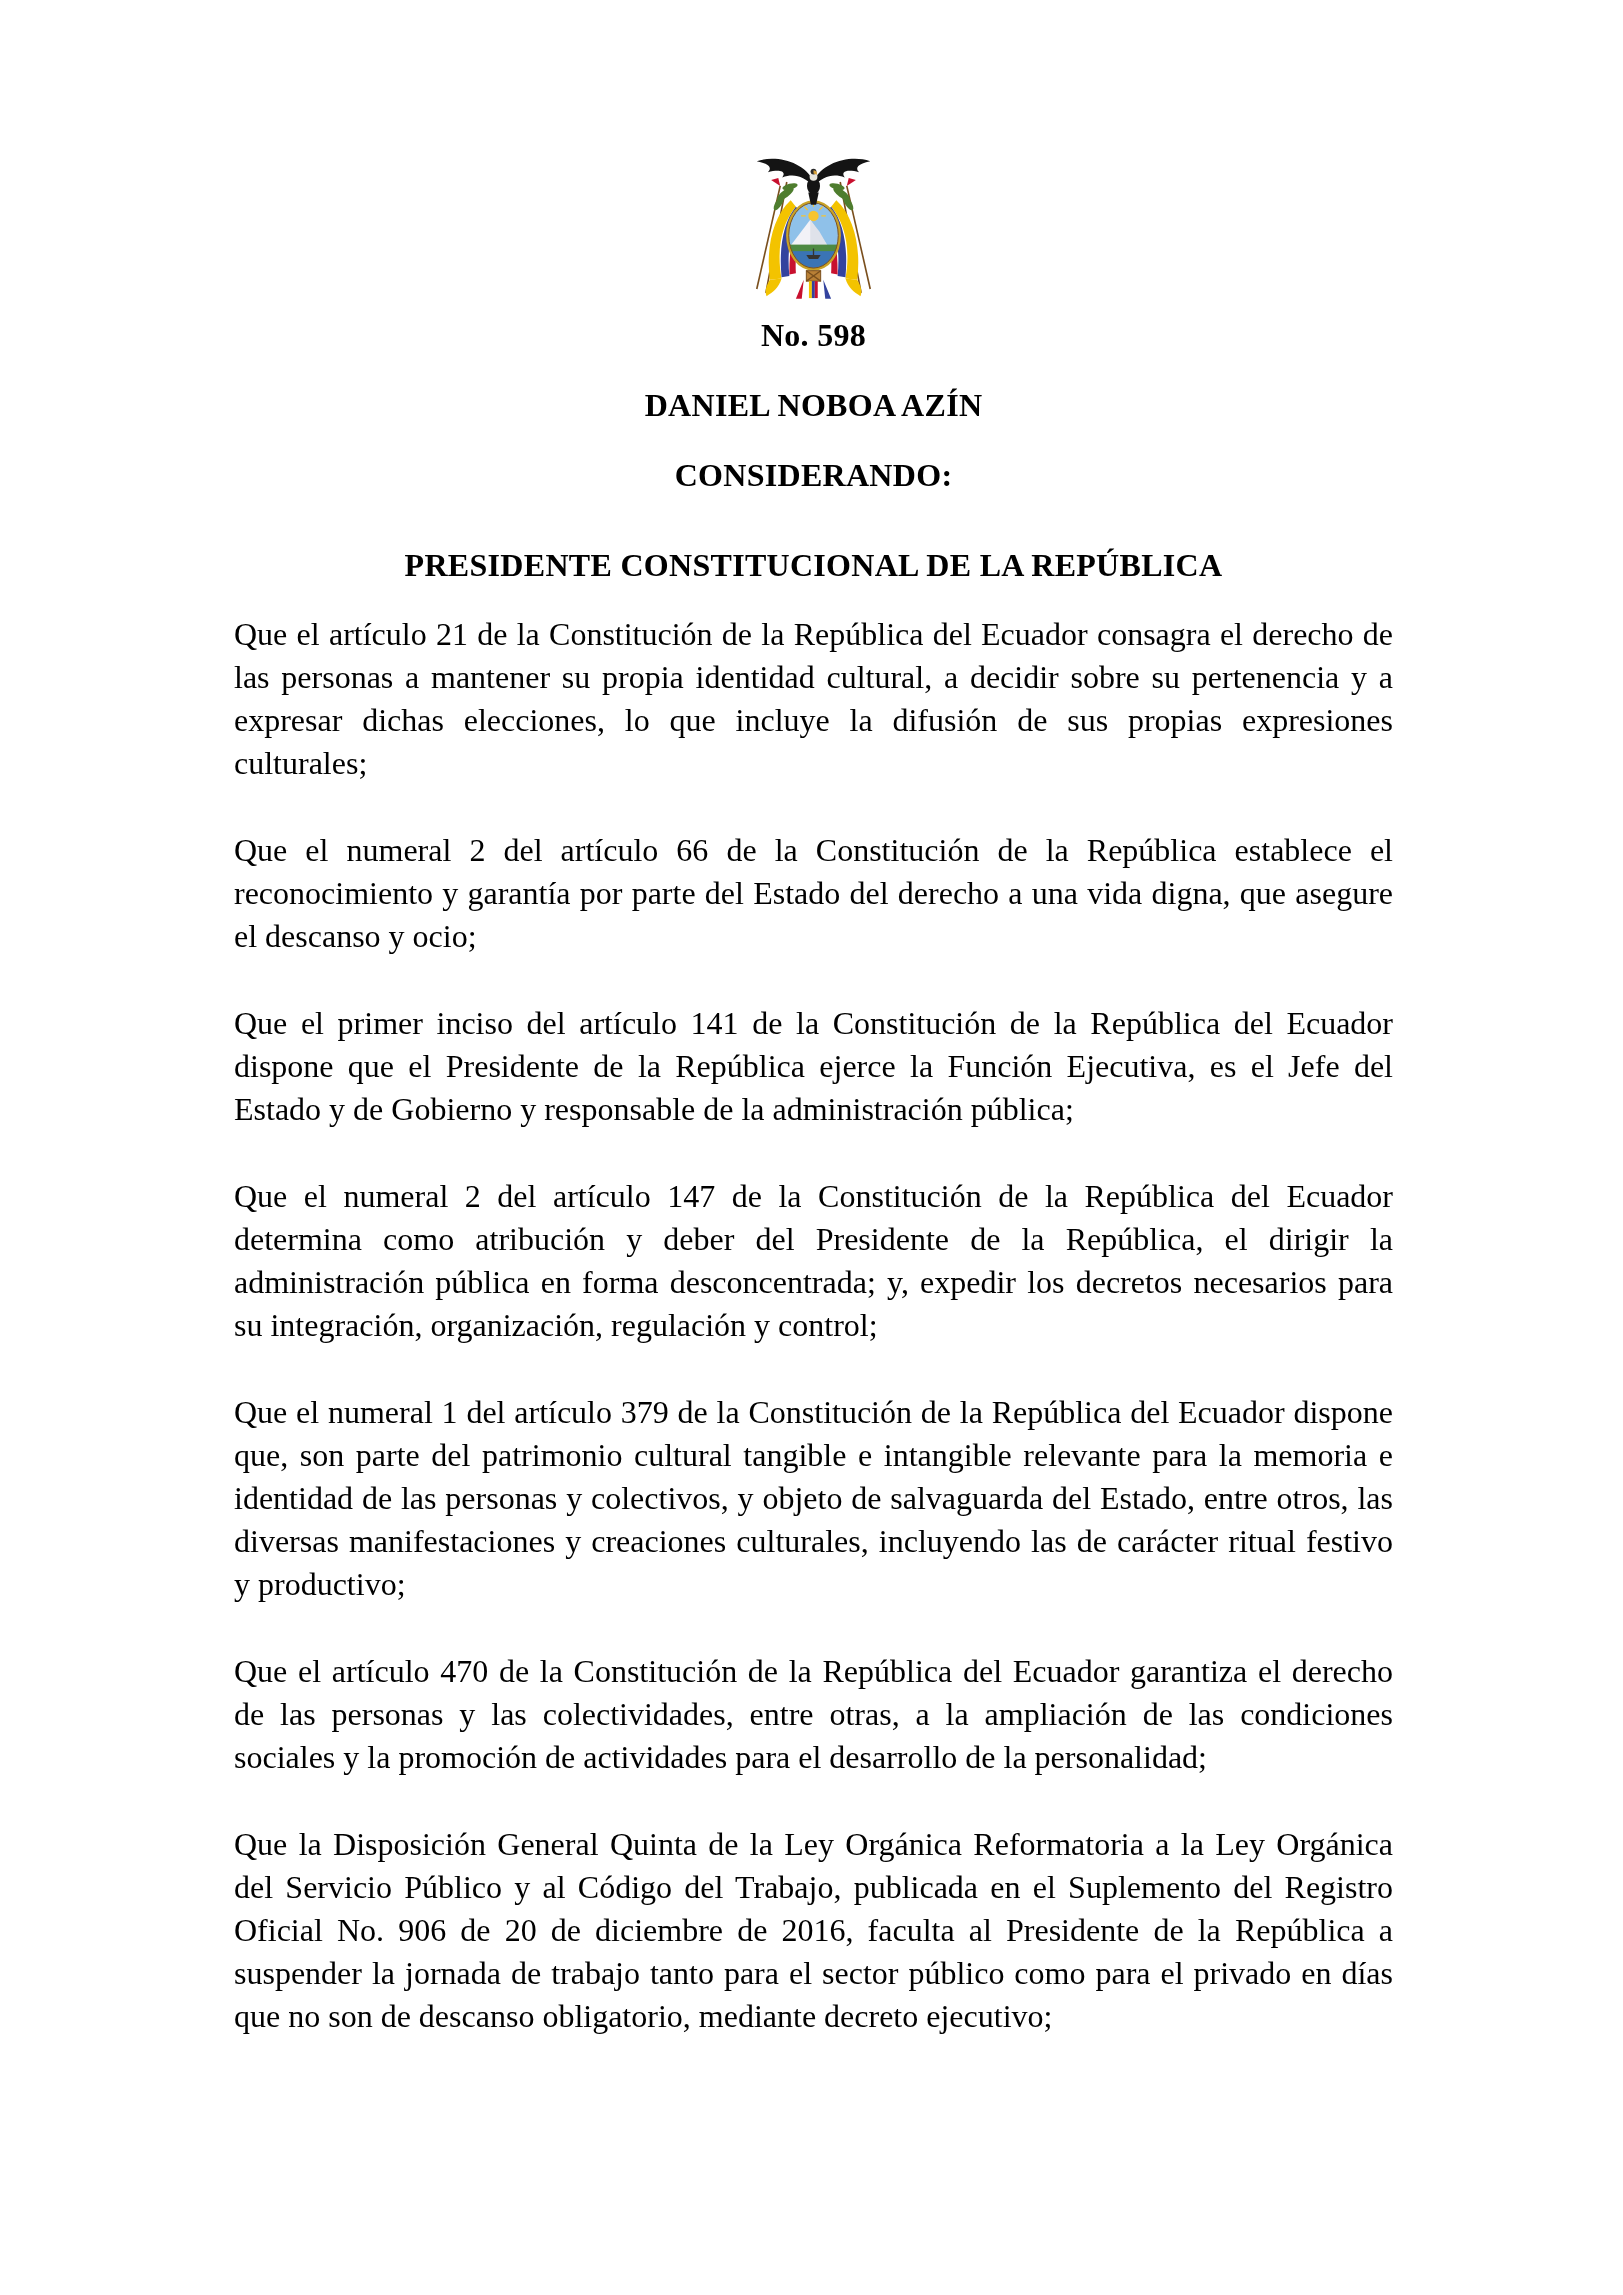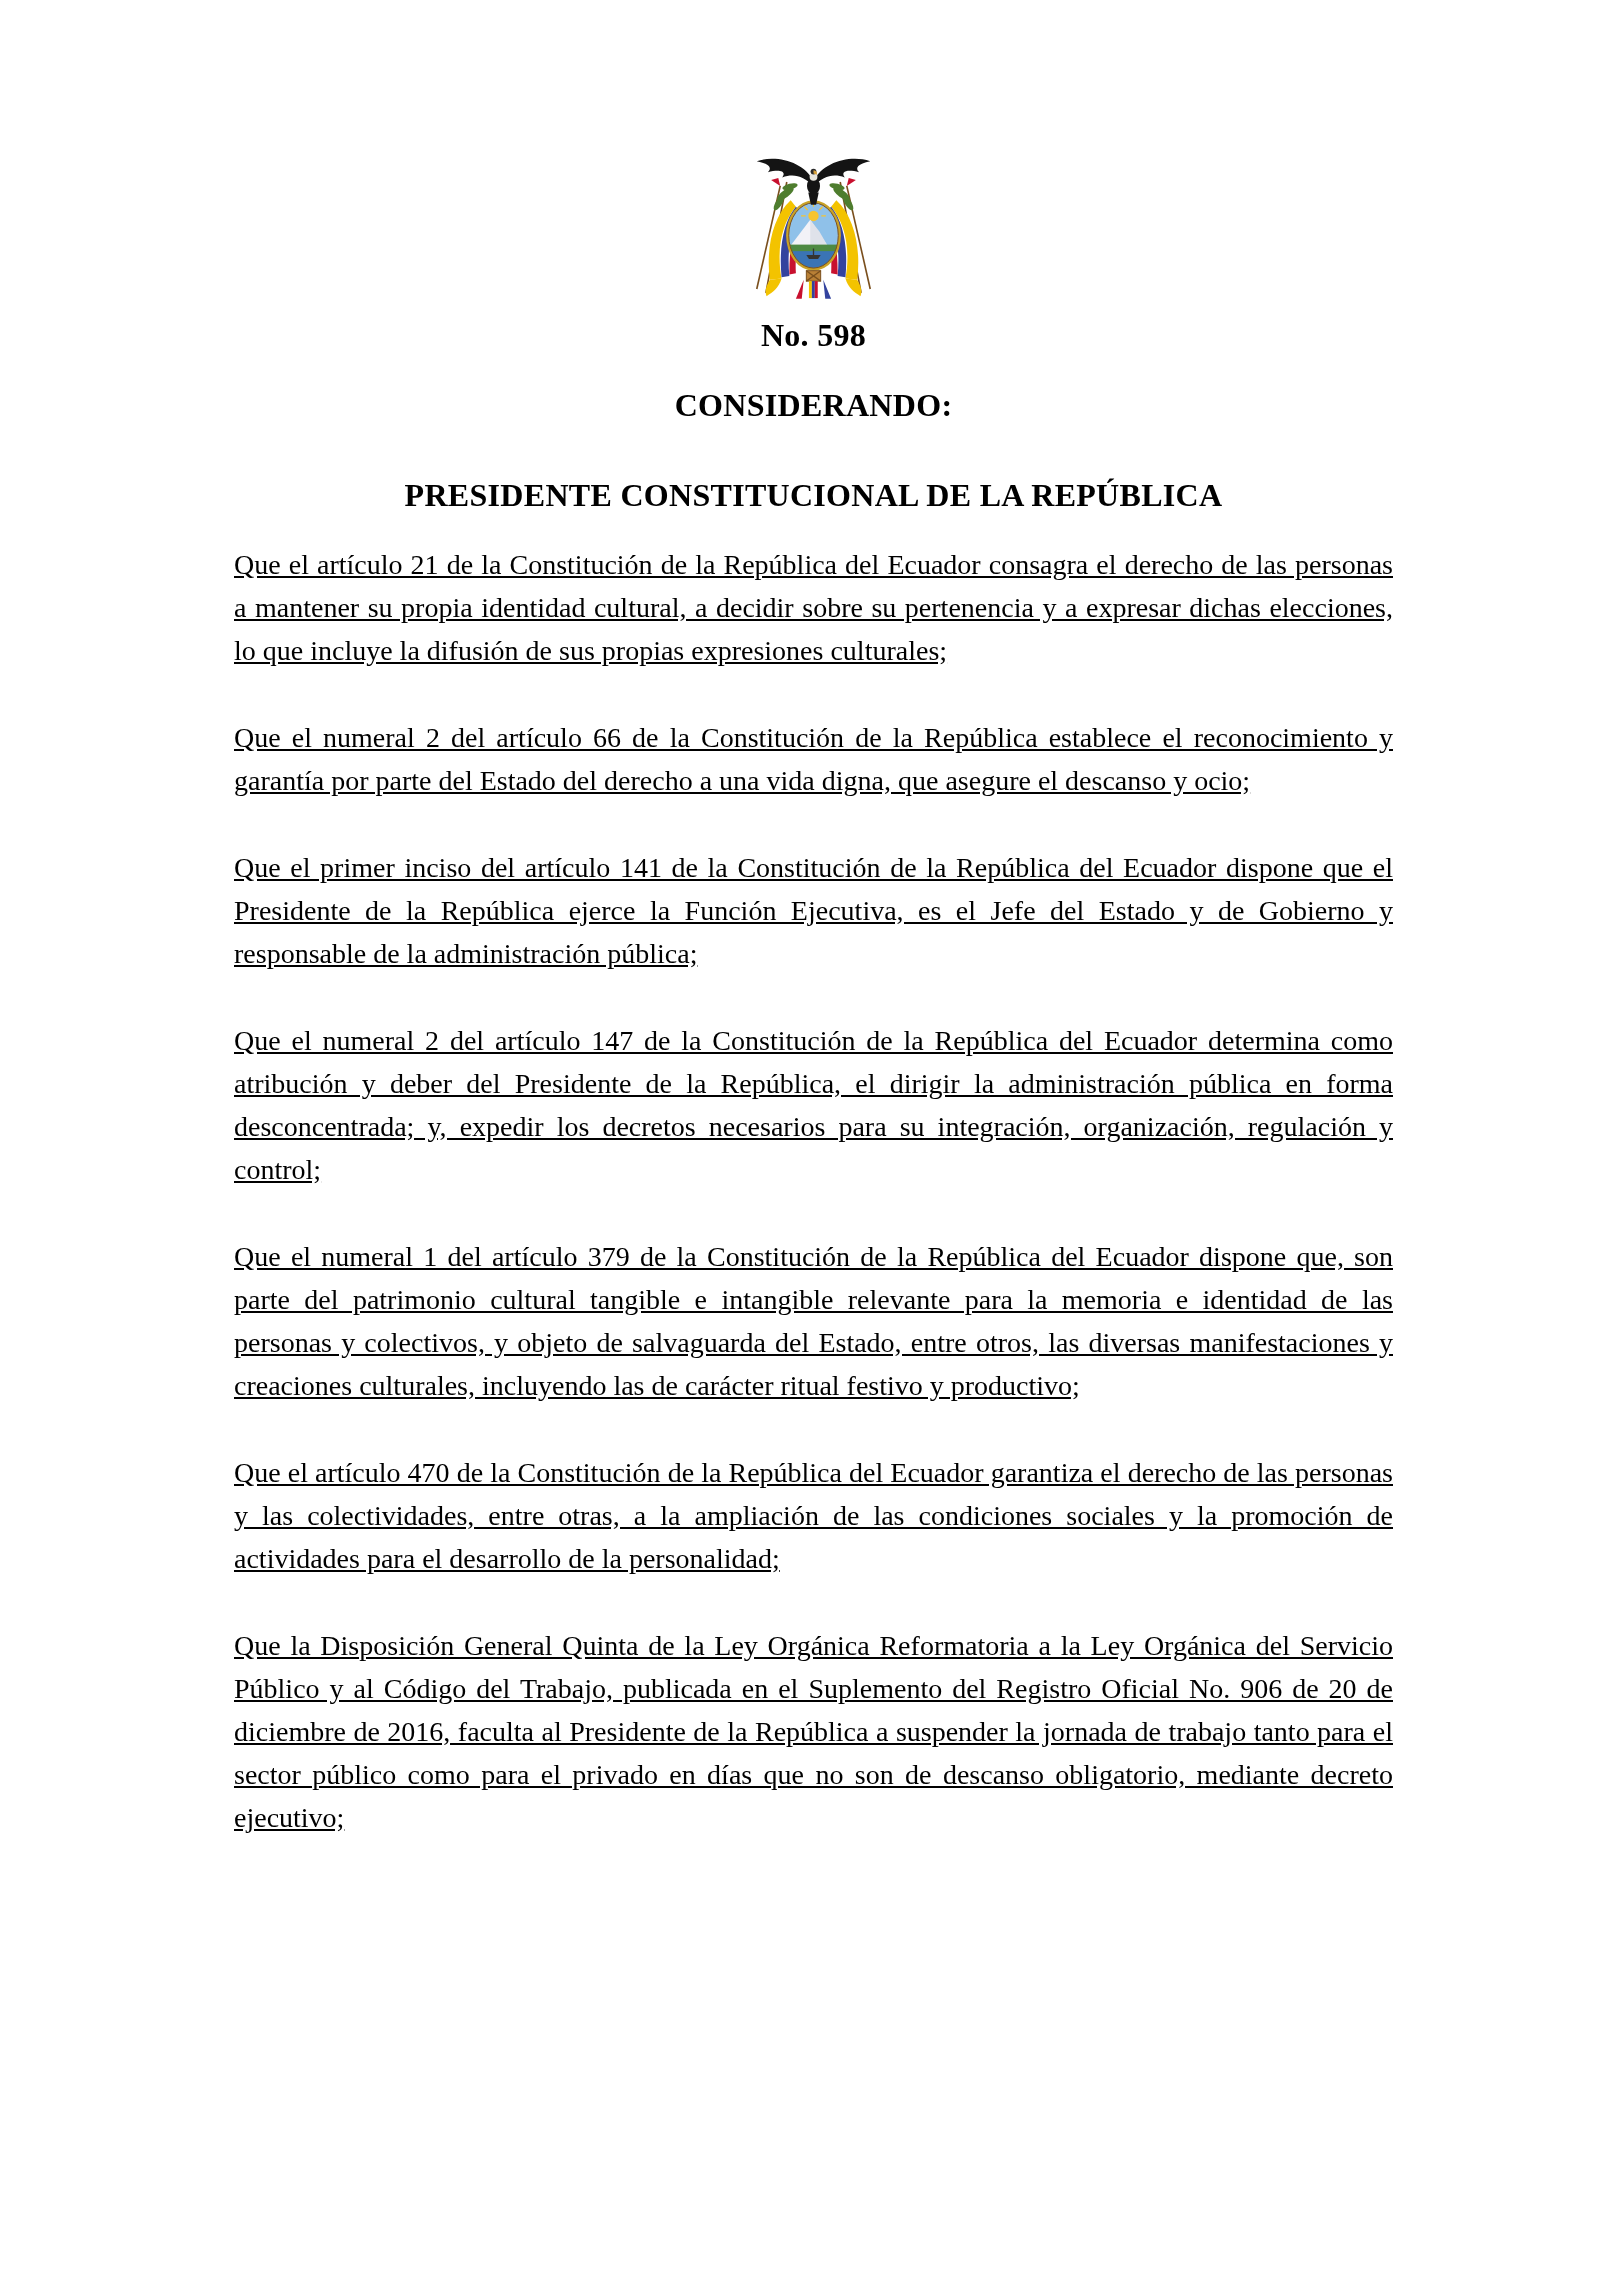--- a/index.html
+++ b/index.html
@@ -32,25 +32,24 @@
     font-size: 32px;
     line-height: 43px;
     font-weight: bold;
     text-align: center;
     margin: 0 0 27px 0;
     letter-spacing: 0.3px;
   }
   .doc-heading.title-line-3 { margin-bottom: 25.5px; }
   .doc-heading.considerando { margin-bottom: 47px; }
   .doc-paragraph {
-    font-size: 28px;
+    font-size: 32px;
     line-height: 43px;
     text-align: justify;
     margin: 0 0 44px 0;
-    text-decoration: underline;
   }
   .doc-paragraph:last-child { margin-bottom: 0; }
 </style>
 </head>
 <body>
 
 <div class="page">
   <div class="content">
 
     <div class="emblem">
@@ -133,20 +132,21 @@
           <rect x="96" y="198" width="4.5" height="26" fill="#f3c300"></rect>
           <rect x="100.5" y="198" width="4.5" height="26" fill="#33439e"></rect>
           <rect x="105" y="198" width="4.5" height="26" fill="#c8102e"></rect>
           <path d="M88,196 L76,225 L85,225 Z" fill="#c8102e"></path>
           <path d="M118,196 L130,225 L121,225 Z" fill="#33439e"></path>
         </g>
       </svg>
     </div>
 
     <div class="doc-heading">No. 598</div>
+    <div class="doc-heading">DANIEL NOBOA AZÍN</div>
     <div class="doc-heading considerando">CONSIDERANDO:</div>
     <div class="doc-heading title-line-3">PRESIDENTE CONSTITUCIONAL DE LA REPÚBLICA</div>
 
     <p class="doc-paragraph">Que el artículo 21 de la Constitución de la República del Ecuador consagra el derecho de las personas a mantener su propia identidad cultural, a decidir sobre su pertenencia y a expresar dichas elecciones, lo que incluye la difusión de sus propias expresiones culturales;</p>
     <p class="doc-paragraph">Que el numeral 2 del artículo 66 de la Constitución de la República establece el reconocimiento y garantía por parte del Estado del derecho a una vida digna, que asegure el descanso y ocio;</p>
     <p class="doc-paragraph">Que el primer inciso del artículo 141 de la Constitución de la República del Ecuador dispone que el Presidente de la República ejerce la Función Ejecutiva, es el Jefe del Estado y de Gobierno y responsable de la administración pública;</p>
     <p class="doc-paragraph">Que el numeral 2 del artículo 147 de la Constitución de la República del Ecuador determina como atribución y deber del Presidente de la República, el dirigir la administración pública en forma desconcentrada; y, expedir los decretos necesarios para su integración, organización, regulación y control;</p>
     <p class="doc-paragraph">Que el numeral 1 del artículo 379 de la Constitución de la República del Ecuador dispone que, son parte del patrimonio cultural tangible e intangible relevante para la memoria e identidad de las personas y colectivos, y objeto de salvaguarda del Estado, entre otros, las diversas manifestaciones y creaciones culturales, incluyendo las de carácter ritual festivo y productivo;</p>
     <p class="doc-paragraph">Que el artículo 470 de la Constitución de la República del Ecuador garantiza el derecho de las personas y las colectividades, entre otras, a la ampliación de las condiciones sociales y la promoción de actividades para el desarrollo de la personalidad;</p>
     <p class="doc-paragraph">Que la Disposición General Quinta de la Ley Orgánica Reformatoria a la Ley Orgánica del Servicio Público y al Código del Trabajo, publicada en el Suplemento del Registro Oficial No. 906 de 20 de diciembre de 2016, faculta al Presidente de la República a suspender la jornada de trabajo tanto para el sector público como para el privado en días que no son de descanso obligatorio, mediante decreto ejecutivo;</p>

